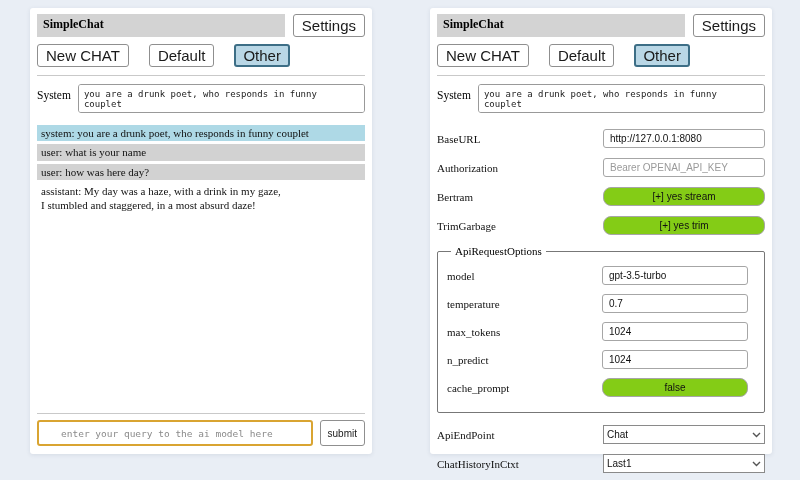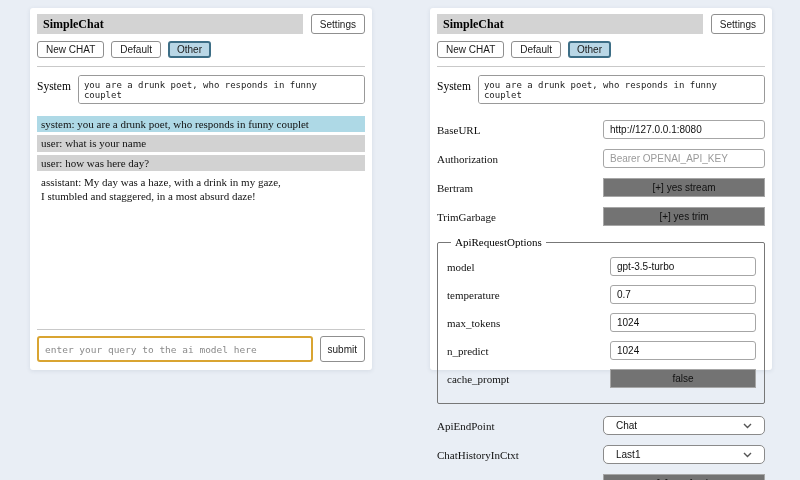--- a/index.html
+++ b/index.html
@@ -7,21 +7,21 @@
   body {
     background: #e9eef5;
     font-family: "Liberation Serif", serif;
     position: relative;
     overflow: hidden;
   }
   .panel {
     position: absolute;
     top: 8px;
     width: 342px;
-    height: 362px;
+    height: 446px;
     background: #ffffff;
     border-radius: 3px;
     box-shadow: 0 1px 4px rgba(40,60,90,0.10);
     padding: 6px 7px 8px 7px;
     display: flex;
     flex-direction: column;
   }
   .panel-left  { left: 30px; }
   .panel-right { left: 430px; }
 
@@ -29,30 +29,30 @@
   .titlebar { display: flex; align-items: stretch; gap: 8px; }
   .title-bg {
     flex: 1;
     background: #d3d3d3;
     font-weight: bold;
     font-size: 12px;
     padding: 3px 6px 2px 6px;
   }
   .btn {
     font-family: "Liberation Sans", sans-serif;
-    font-size: 10px;
+    font-size: 15px;
     background: #ffffff;
     border: 1px solid #8f8f8f;
     border-radius: 3px;
     padding: 2px 8px;
     color: #1a1a1a;
     cursor: pointer;
     white-space: nowrap;
   }
-  .toolbar { display: flex; gap: 7px; margin-top: 7px; }
+  .toolbar { display: flex; gap: 20px; margin-top: 7px; }
   .btn.selected {
     background: #b9d7e6;
     border: 2px solid #3d6e86;
     padding: 1px 7px;
   }
   hr.rule {
     border: none;
     border-top: 1px solid #c9c9c9;
     margin: 8px 0 6px 0;
   }
@@ -85,21 +85,21 @@
   .msg.user { background: #d2d2d2; }
   .msg.assistant { background: #ffffff; }
 
   
   .bottom-bar { margin-top: auto; }
   .query-row { display: flex; gap: 7px; align-items: stretch; }
   .query-input {
     flex: 1;
     font-family: "DejaVu Sans Mono", "Liberation Mono", monospace;
     font-size: 9.5px;
-    padding: 3px 6px;
+    padding: 3px 22px;
     border: 1px solid #999;
     border-radius: 3px;
     color: #222;
     outline: none;
     height: 26px;
   }
   .query-input::placeholder { color: #8a8a8a; }
   .query-input.focused { border: 2px solid #d9a431; }
   .submit-btn {
     font-size: 10px;
@@ -122,50 +122,50 @@
     padding: 2px 6px;
     border: 1px solid #a6a6a6;
     border-radius: 3px;
     color: #111;
     outline: none;
     height: 19px;
   }
   .text-input::placeholder { color: #9a9a9a; }
   .toggle-btn {
     width: 100%;
-    background: #737373;
+    background: #84cc16;
     border: 1px solid #a6a6a6;
-    border-radius: 0;
+    border-radius: 8px;
     font-family: "Liberation Sans", sans-serif;
     font-size: 10px;
     padding: 2px 4px;
     height: 19px;
     cursor: pointer;
     color: #111;
   }
   .select {
     width: 100%;
     height: 19px;
     background: #ffffff;
     border: 1px solid #8a8a8a;
-    border-radius: 5px;
+    border-radius: 0;
     font-family: "Liberation Sans", sans-serif;
     font-size: 10px;
-    padding: 0 12px;
+    padding: 0 3px;
     display: flex;
     align-items: center;
     cursor: pointer;
     color: #111;
   }
   .select .chev { margin-left: auto; display: flex; align-items: center; }
   fieldset.api-opts {
     border: 1px solid #777;
     border-radius: 2px;
     margin: 4px 0 12px 0;
-    padding: 0 8px 6px 9px;
+    padding: 0 16px 6px 9px;
   }
   fieldset.api-opts legend {
     font-size: 11px;
     padding: 0 4px;
     margin-left: 4px;
   }
   fieldset .set-row { margin: 9px 0; }
   fieldset .set-control { width: 146px; }
 </style>
 </head>

